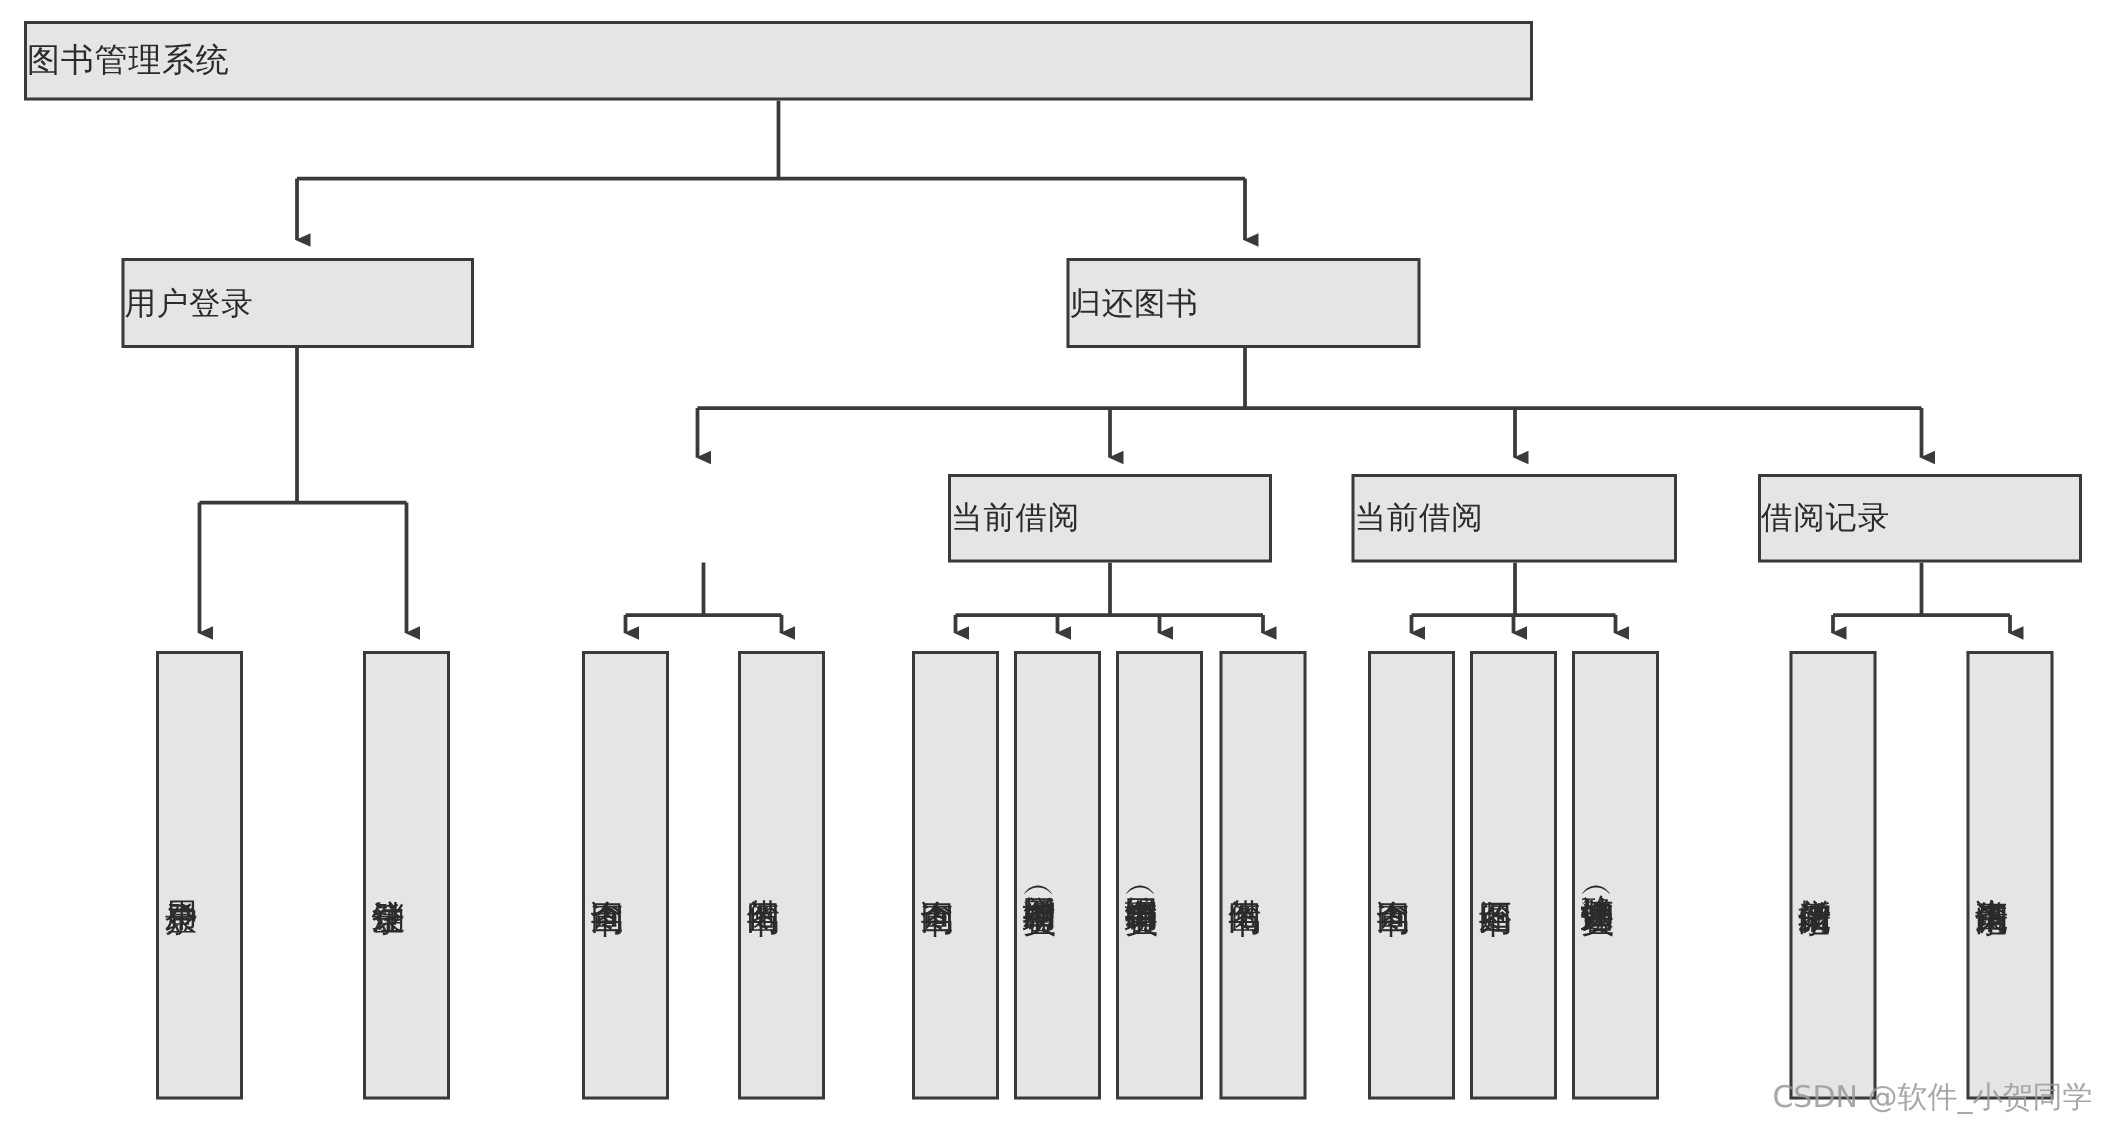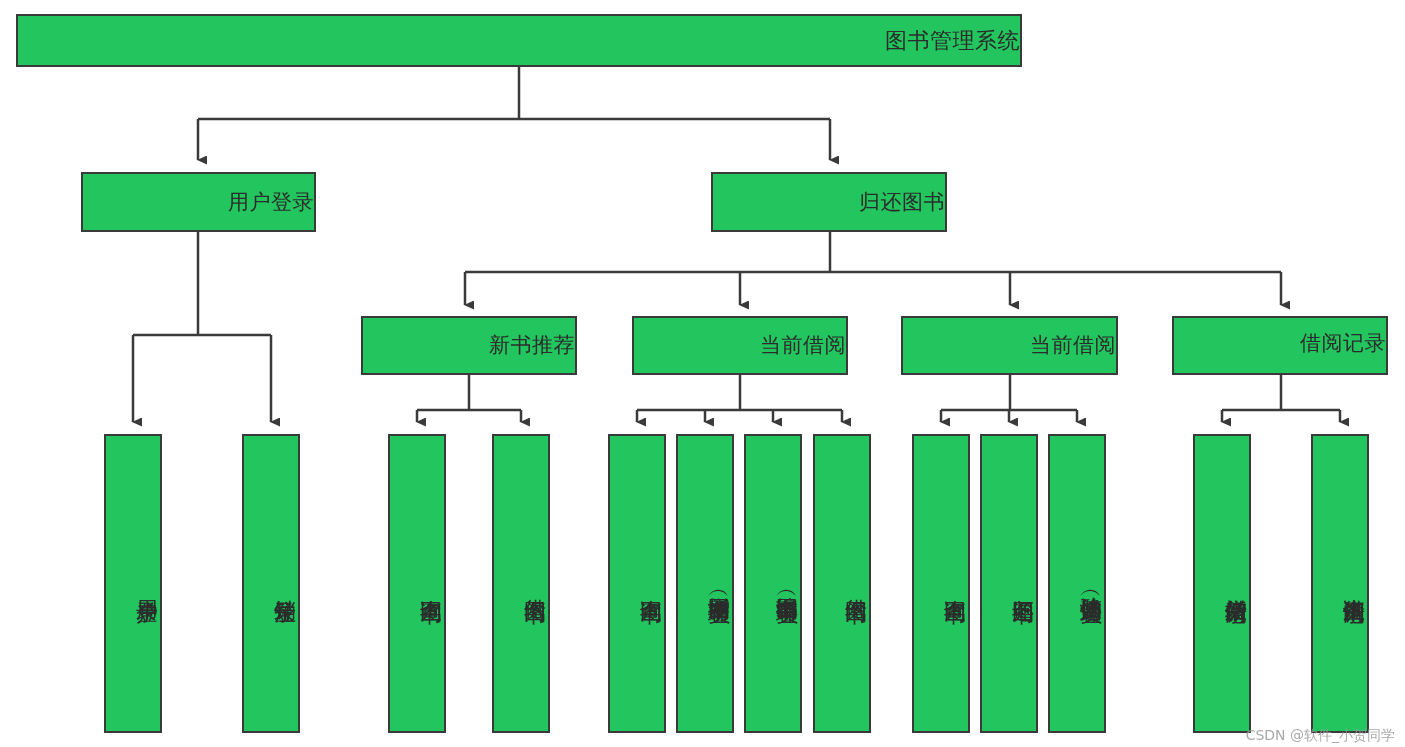--- a/index.html
+++ b/index.html
@@ -21,24 +21,24 @@
     position: absolute;
     left: 0;
     top: 0;
     width: 1405px;
     height: 747px;
   }
   .node {
     position: absolute;
     box-sizing: border-box;
     border: 2.5px solid #3a3a3a;
-    background: #22c55e;
+    background: #e5e5e5;
     display: flex;
     align-items: center;
-    justify-content: flex-end;
+    justify-content: flex-start;
     color: #2b2b2b;
   }
   .node-label {
     font-size: 21px;
     line-height: 1.15;
     letter-spacing: 0.5px;
     white-space: nowrap;
     color: #2b2b2b;
   }
   .node-root .node-label { font-size: 22px; }
@@ -53,21 +53,21 @@
     line-height: 1.22;
     letter-spacing: 1px;
     white-space: normal;
     max-height: 100%;
     text-align: center;
   }
   #watermark {
     position: absolute;
     right: 10px;
     bottom: 2px;
-    font-size: 14px;
+    font-size: 20px;
     color: #9a9a9a;
     white-space: nowrap;
     opacity: 0.85;
     pointer-events: none;
   }
 </style>
 </head>
 <body>
 
 <div id="diagram-canvas">
@@ -139,33 +139,30 @@
   </div>
 
   <div class="node node-branch" style="left:81px; top:172px; width:235px; height:60px;">
     <span class="node-label">用户登录</span>
   </div>
 
   <div class="node node-branch" style="left:711px; top:172px; width:236px; height:60px;">
     <span class="node-label">归还图书</span>
   </div>
 
-  <div class="node node-branch" style="left:361px; top:316px; width:216px; height:59px;">
-    <span class="node-label">新书推荐</span>
-  </div>
 
   <div class="node node-branch" style="left:632px; top:316px; width:216px; height:59px;">
     <span class="node-label">当前借阅</span>
   </div>
 
   <div class="node node-branch" style="left:901px; top:316px; width:217px; height:59px;">
     <span class="node-label">当前借阅</span>
   </div>
 
-  <div class="node node-branch" style="left:1172px; top:316px; width:216px; height:59px;font-family:Liberation Mono, monospace;">
+  <div class="node node-branch" style="left:1172px; top:316px; width:216px; height:59px;">
     <span class="node-label">借阅记录</span>
   </div>
 
   <div class="node node-leaf" style="left:104px; top:434px; width:58px; height:299px;">
     <span class="node-label">用户登录</span>
   </div>
 
   <div class="node node-leaf" style="left:242px; top:434px; width:58px; height:299px;">
     <span class="node-label">注销登录</span>
   </div>

